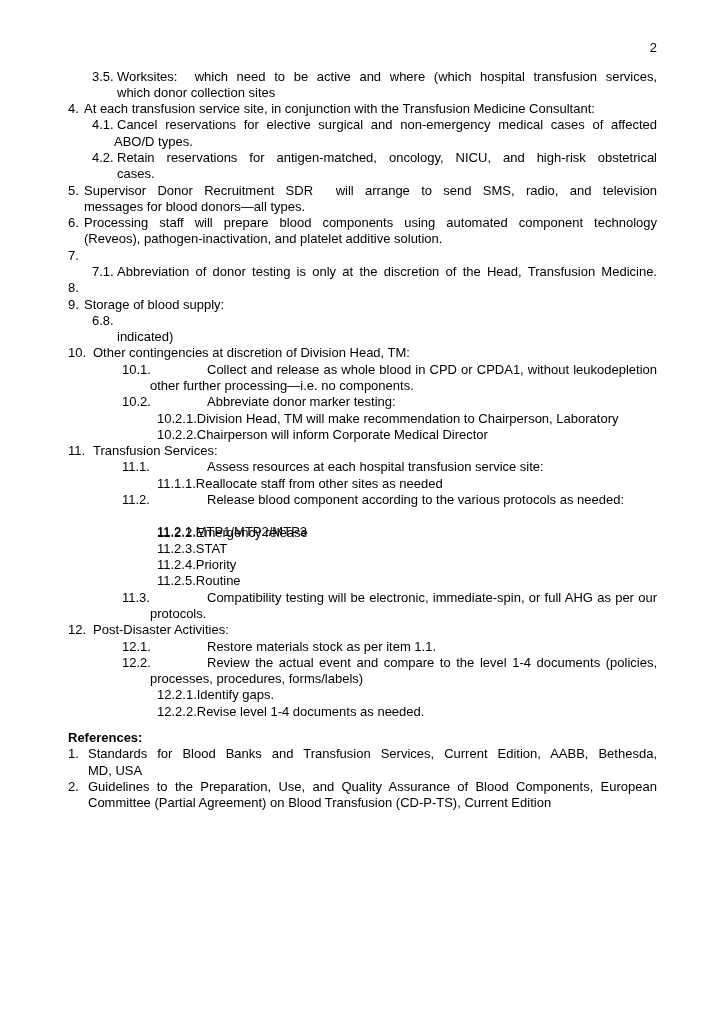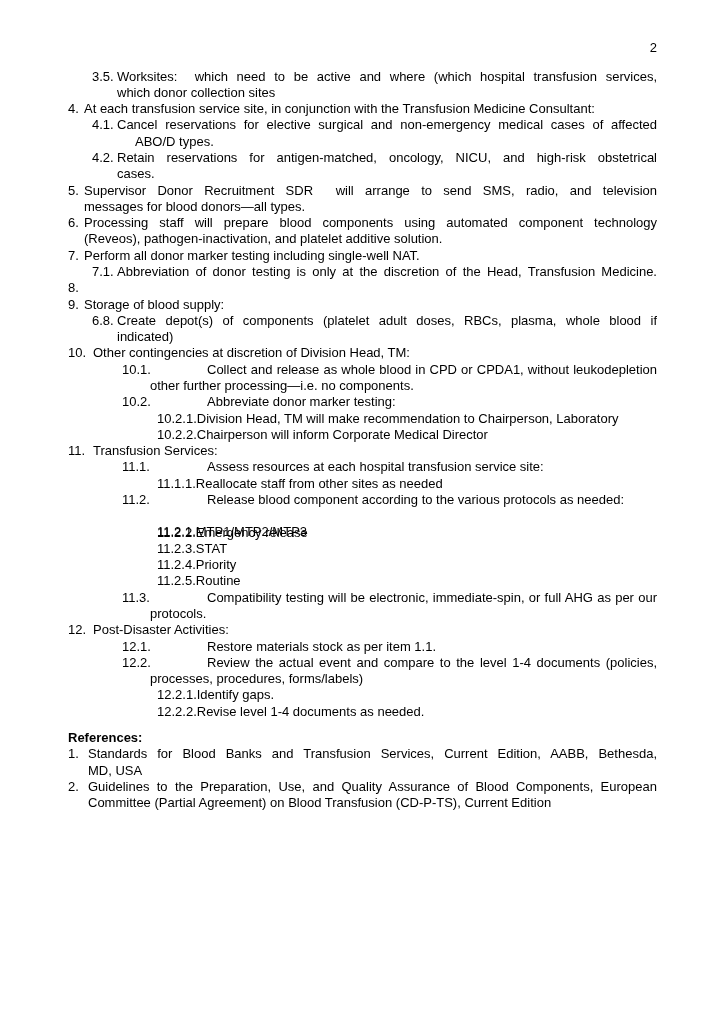--- a/index.html
+++ b/index.html
@@ -69,21 +69,21 @@
       </div>
       <div class="ln" style="top: 101px;">
         <span class="num" style="left: 68px;">4.</span>
         <span class="txt" style="left: 84px;">At each transfusion service site, in conjunction with the Transfusion Medicine Consultant:</span>
       </div>
       <div class="ln" style="top: 117px;">
         <span class="num" style="left: 92px;">4.1.</span>
         <span class="txt j" style="left: 117px; right: 67px;">Cancel reservations for elective surgical and non-emergency medical cases of affected</span>
       </div>
       <div class="ln" style="top: 134px;">
-        <span class="txt" style="left: 135px; text-align: center;">ABO/D types.</span>
+        <span class="txt" style="left: 114px; text-align: center;">ABO/D types.</span>
       </div>
       <div class="ln" style="top: 150px;">
         <span class="num" style="left: 92px;">4.2.</span>
         <span class="txt j" style="left: 117px; right: 67px;">Retain reservations for antigen-matched, oncology, NICU, and high-risk obstetrical</span>
       </div>
       <div class="ln" style="top: 166px;">
         <span class="txt" style="left: 117px;">cases.</span>
       </div>
       <div class="ln" style="top: 183px;">
         <span class="num" style="left: 68px;">5.</span>
@@ -94,36 +94,34 @@
       </div>
       <div class="ln" style="top: 215px;">
         <span class="num" style="left: 68px;">6.</span>
         <span class="txt j" style="left: 84px; right: 67px;">Processing staff will prepare blood components using automated component technology</span>
       </div>
       <div class="ln" style="top: 231px;">
         <span class="txt" style="left: 84px;">(Reveos), pathogen-inactivation, and platelet additive solution.</span>
       </div>
       <div class="ln" style="top: 248px;">
         <span class="num" style="left: 68px;">7.</span>
-        <span class="txt" style="left: 84px;">Perform all donor marker testing including single-well NAT.</span>
       </div>
       <div class="ln" style="top: 264px;">
         <span class="num" style="left: 92px;">7.1.</span>
         <span class="txt j" style="left: 117px; right: 67px;">Abbreviation of donor testing is only at the discretion of the Head, Transfusion Medicine.</span>
       </div>
       <div class="ln" style="top: 280px;">
         <span class="num" style="left: 68px;">8.</span>
       </div>
       <div class="ln" style="top: 297px;">
         <span class="num" style="left: 68px;">9.</span>
         <span class="txt" style="left: 84px;">Storage of blood supply:</span>
       </div>
       <div class="ln" style="top: 313px;">
         <span class="num" style="left: 92px;">6.8.</span>
-        <span class="txt j" style="left: 117px; right: 67px;">Create depot(s) of components (platelet adult doses, RBCs, plasma, whole blood if</span>
       </div>
       <div class="ln" style="top: 329px; padding-left: 28px;">
         <span class="txt" style="left: 117px;">indicated)</span>
       </div>
       <div class="ln" style="top: 345px;">
         <span class="num" style="left: 68px;">10.</span>
         <span class="txt" style="left: 93px;">Other contingencies at discretion of Division Head, TM:</span>
       </div>
       <div class="ln" style="top: 362px;">
         <span class="num" style="left: 122px;">10.1.</span>

